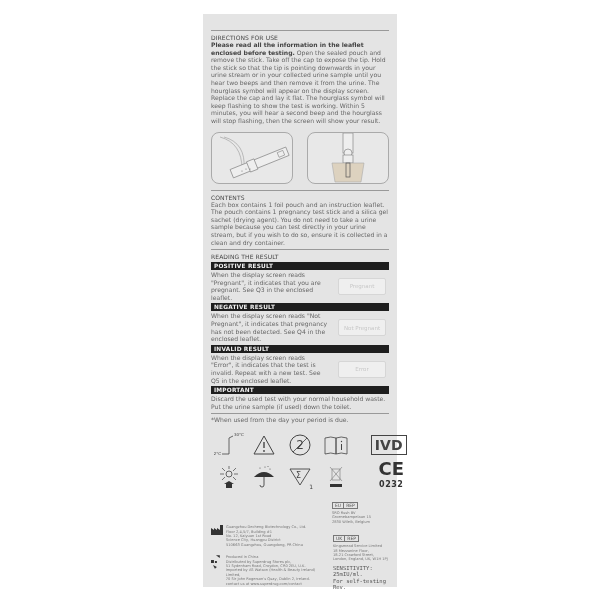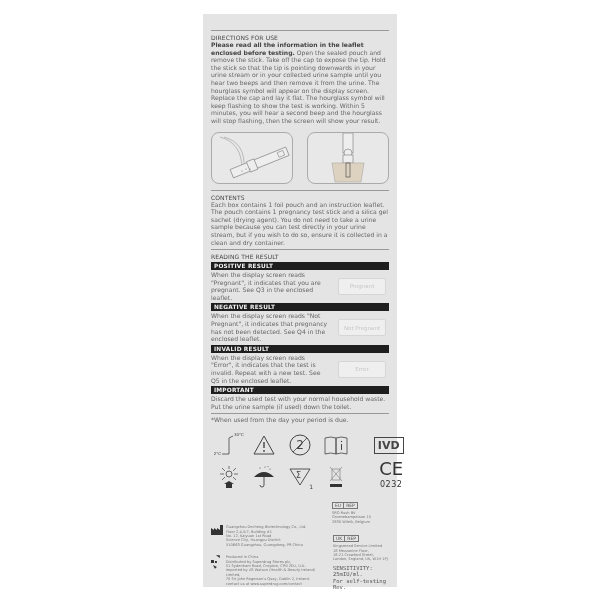--- a/index.html
+++ b/index.html
@@ -11,22 +11,22 @@
   .para { font-size:6.1px; line-height:7.6px; color:#666; margin:0; }
   .para b { color:#444; font-weight:bold; }
   .illus { display:flex; justify-content:space-between; margin-top:7px; height:52px; }
   .illus .box { border:1px solid #aaa; border-radius:8px; height:50px; position:relative; background:#e8e8e8; }
   .banner { background:#1e1e1e; color:#f2f2f2; font-size:5.8px; font-weight:bold; padding:1px 3px; letter-spacing:0.2px; margin-top:2px; }
   .result-row { display:flex; justify-content:space-between; align-items:center; margin-top:1px; }
   .result-row .para { width:118px; }
   .screen { width:46px; height:15px; background:#efefef; border:1px solid #d6d6d6; border-radius:2px; color:#c8c8c8; font-size:5.5px; display:flex; align-items:center; justify-content:center; margin-right:3px; }
   .symbols { display:grid; grid-template-columns:repeat(5, 1fr); row-gap:6px; margin-top:8px; align-items:center; justify-items:center; }
   .sym { width:26px; height:26px; display:flex; align-items:center; justify-content:center; color:#444; }
-  .ivd { border:1.5px solid #444; font-weight:bold; font-size:11px; padding:1px 3px; color:#444;margin-left:35px; }
-  .ce { font-size:18px; font-weight:normal; color:#333; line-height:16px; text-align:center;margin-left:40px; }
+  .ivd { border:1.5px solid #444; font-weight:bold; font-size:14px; padding:1px 3px; color:#444;margin-left:35px; }
+  .ce { font-size:18px; font-weight:bold; color:#333; line-height:16px; text-align:center;margin-left:40px; }
   .ce small { display:block; font-size:8px; letter-spacing:0.5px; }
   .tiny { font-size:3.6px; line-height:4.4px; color:#777; }
   .repbox { display:inline-flex; border:1px solid #777; font-size:4.5px; color:#555; }
   .repbox span { padding:0 2px; }
   .repbox span + span { border-left:1px solid #777; }
   .sens { font-family:"DejaVu Sans Mono", monospace; font-size:5.5px; line-height:6.4px; color:#555; }
 </style>
 </head>
 <body>
 

